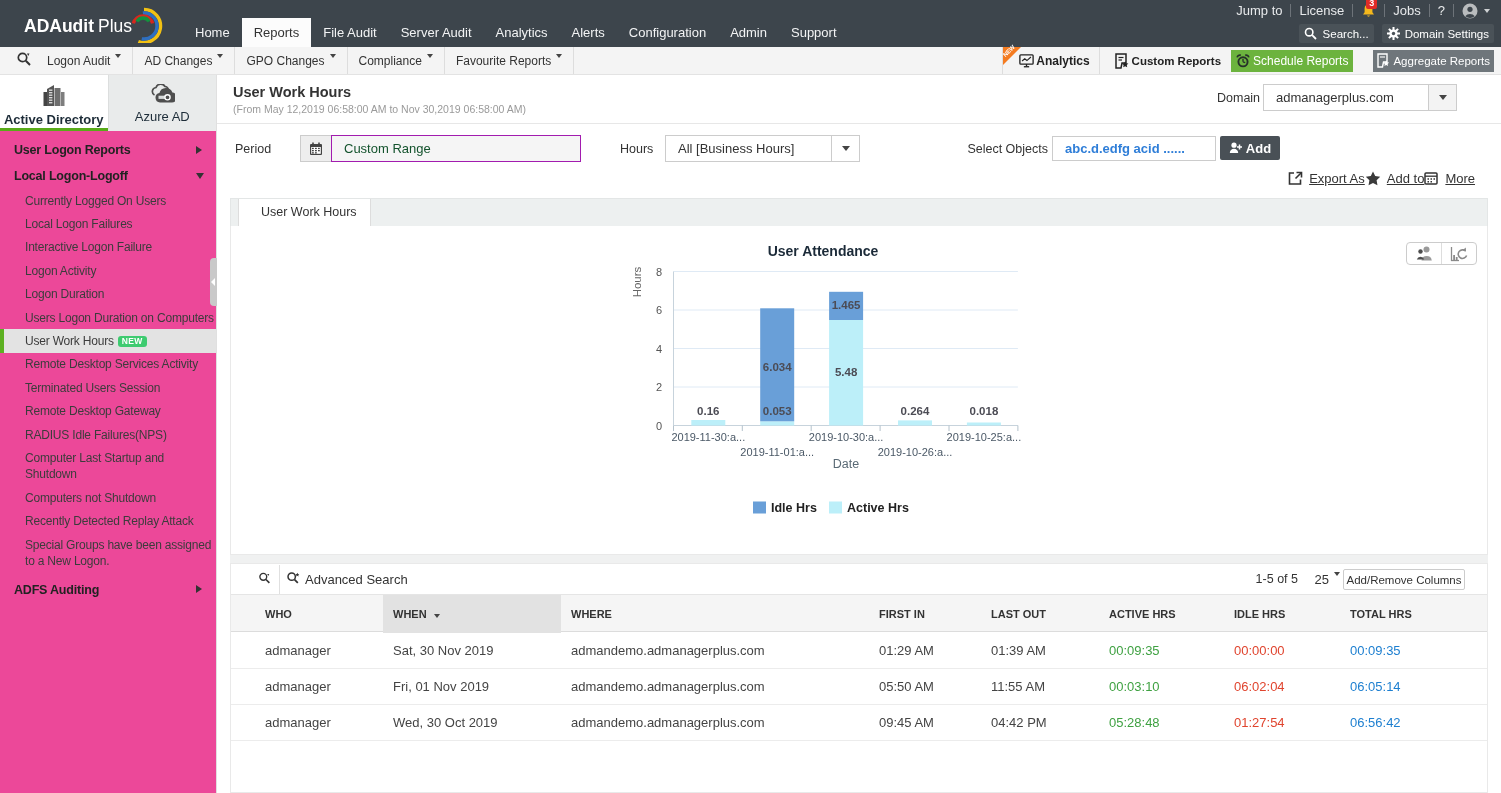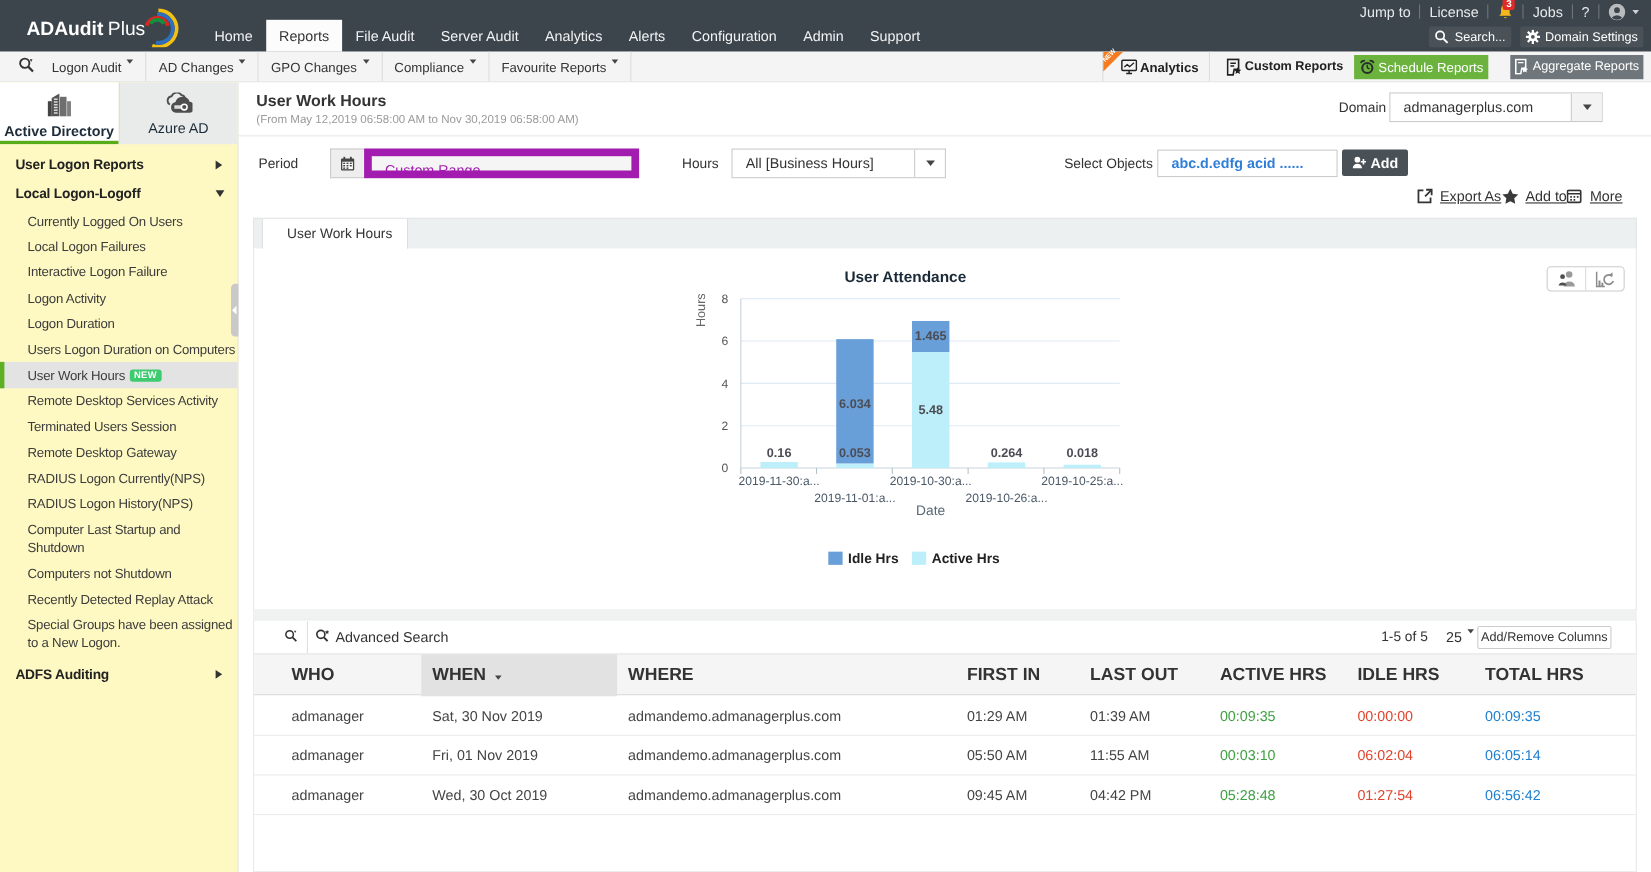--- a/index.html
+++ b/index.html
@@ -29,21 +29,21 @@
 #toolbar .right { position:absolute; right:0; top:0; height:27px; display:flex; align-items:center; }
 #tb-analytics { position:relative; display:flex; align-items:center; gap:2px; padding:0 9px 0 16px; height:27px; font-weight:bold; font-size:12px; color:#222; }
 .ribbon { position:absolute; left:0; top:0; width:0; height:0; border-top:18px solid #f47b20; border-right:18px solid transparent; }
 .ribbon span { position:absolute; left:-1px; top:-17px; transform:rotate(-45deg); font-size:6px; color:#fff; font-weight:bold; }
 #tb-custom { display:flex; align-items:center; gap:3px; padding:0 10px 0 15px; font-weight:bold; font-size:11.5px; color:#222; }
 .tbtn { height:22px; display:flex; align-items:center; gap:3px; color:#fff; font-size:12px; padding:0 5px; }
 .tbtn.green { background:#6cb33e; }
 .tbtn.gray { background:#6f767b; margin-left:20px; margin-right:7px; font-size:11.5px; padding:0 4px; }
 
 
-#sidebar { position:absolute; left:0; top:75px; width:217px; height:718px; background:#fef9c3; border-right:1px solid #e0e0e0; }
+#sidebar { position:absolute; left:0; top:75px; width:217px; height:718px; background:#ec4899; border-right:1px solid #e0e0e0; }
 #sbtabs { display:flex; height:56px; }
 #sbtabs .t { flex:1; text-align:center; font-size:13px; color:#1d2c38; padding-top:9px; }
 #sbtabs .t .lbl { display:block; margin-top:3px; }
 #sbtabs .ad { background:#fff; border-bottom:3px solid #58ab19; font-weight:bold; color:#1d2c38; }
 #sbtabs .az { background:#e9ebeb; border-bottom:3px solid #e9ebeb; border-left:1px solid #dcdede; }
 #menu { font-size:12px; letter-spacing:-0.2px; color:#3c3c3c; margin-top:6px; }
 .mhead { font-weight:bold; font-size:12.5px; color:#222; padding:5px 14px; line-height:16px; position:relative; }
 .arr-r { position:absolute; right:14px; top:8.5px; width:0; height:0; border-top:4.5px solid transparent; border-bottom:4.5px solid transparent; border-left:6px solid #333; }
 .arr-d { position:absolute; right:12px; top:10px; width:0; height:0; border-left:4.5px solid transparent; border-right:4.5px solid transparent; border-top:6px solid #333; }
 .mi { padding:3.5px 2px 3.5px 25px; line-height:16.4px; }
@@ -54,21 +54,21 @@
 
 
 #main { position:absolute; left:217px; top:75px; width:1284px; height:718px; background:#fff; }
 h1 { font-size:14.5px; color:#333; position:absolute; left:16px; top:9px; font-weight:bold; }
 #subtitle { position:absolute; left:16px; top:28px; font-size:10.5px; color:#9a9a9a; }
 #div1 { position:absolute; left:0; top:48px; width:1284px; height:1px; background:#e7e7e7; }
 .flabel { font-size:12.5px; color:#333; }
 
 
 #period-ic { position:absolute; left:83px; top:60px; width:31px; height:27px; background:#eee; border:1px solid #ccc; border-right:none; display:flex; align-items:center; justify-content:center; }
-#period-in { position:absolute; left:114px; top:60px; width:250px; height:27px; background:#f5f5f5; border:7px solid #a21caf; font-size:13px; color:#a21caf; line-height:25px; padding-left:12px; }
+#period-in { position:absolute; left:114px; top:60px; width:250px; height:27px; background:#f5f5f5; border:1px solid #a21caf; font-size:13px; color:#14532d; line-height:25px; padding-left:12px; }
 #hours-sel { position:absolute; left:448px; top:60px; width:195px; height:27px; background:#fff; border:1px solid #ccc; font-size:13px; color:#333; line-height:25px; padding-left:12px; }
 #hours-car { position:absolute; right:0; top:0; width:28px; height:25px; border-left:1px solid #ccc; display:flex; align-items:center; justify-content:center; }
 #domain-sel { position:absolute; left:1046px; top:9px; width:194px; height:27px; background:#fff; border:1px solid #ccc; font-size:13px; color:#333; line-height:25px; padding-left:12px; }
 #selobj-in { position:absolute; left:835px; top:61px; width:164px; height:25px; background:#fff; border:1px solid #ccc; font-size:13px; font-weight:bold; color:#2f7ed8; line-height:23px; padding-left:12px; }
 #addbtn { position:absolute; left:1003px; top:61px; width:60px; height:24px; background:#495056; color:#fff; font-size:13px; font-weight:bold; display:flex; align-items:center; justify-content:center; gap:4px; border-radius:2px; }
 #exportrow { position:absolute; right:26px; top:96px; display:flex; align-items:center; font-size:13px; color:#333;text-decoration:underline; }
 #exportrow .e { display:flex; align-items:center; gap:6px; }
 
 
 #tabstrip { position:absolute; left:13px; top:123px; width:1258px; height:28px; background:#edf0f0; border:1px solid #e3e6e6; border-bottom:none; }
@@ -76,21 +76,21 @@
 #chartpanel { position:absolute; left:13px; top:151px; width:1258px; height:329px; background:#fff; border:1px solid #e9e9e9; border-top:none; }
 #charticons { position:absolute; left:1189px; top:167px; width:71px; height:23px; border:1px solid #ccc; border-radius:4px; display:flex; }
 #charticons .half { flex:1; display:flex; align-items:center; justify-content:center; }
 #charticons .half:first-child { border-right:1px solid #ddd; }
 
 #gap1 { position:absolute; left:13px; top:480px; width:1258px; height:8px; background:#f0f1f1; }
 #tablepanel { position:absolute; left:13px; top:488px; width:1258px; height:230px; background:#fff; border:1px solid #e9e9e9; }
 
 
 #tbar { position:absolute; left:0; top:0; width:1256px; height:30px; display:flex; align-items:center; font-size:13px; color:#333; }
-#theader { position:absolute; left:0; top:30px; width:1256px; height:38px; background:#f5f5f5; border-top:1px solid #e5e5e5; border-bottom:1px solid #dcdcdc; font-size:16px; font-weight:bold; color:#333; }
+#theader { position:absolute; left:0; top:30px; width:1256px; height:38px; background:#f5f5f5; border-top:1px solid #e5e5e5; border-bottom:1px solid #dcdcdc; font-size:11px; font-weight:bold; color:#333; }
 .hc { position:absolute; top:0; height:38px; line-height:38px; }
 #when-cell { position:absolute; left:152px; top:0; width:178px; height:38px; background:#e2e2e2; }
 .trow { position:absolute; width:1256px; height:36px; border-bottom:1px solid #ececec; font-size:13px; color:#444; }
 .tc { position:absolute; top:0; height:36px; line-height:36px; }
 .grn { color:#3fa142; } .red { color:#e0442e; } .blu { color:#1d7fd0; }
 </style>
 </head>
 <body>
 
 <div id="header">
@@ -261,22 +261,21 @@
     <div class="mi">Currently Logged On Users</div>
     <div class="mi">Local Logon Failures</div>
     <div class="mi">Interactive Logon Failure</div>
     <div class="mi">Logon Activity</div>
     <div class="mi">Logon Duration</div>
     <div class="mi">Users Logon Duration on Computers</div>
     <div class="mi sel">User Work Hours<span class="newbadge">NEW</span></div>
     <div class="mi">Remote Desktop Services Activity</div>
     <div class="mi">Terminated Users Session</div>
     <div class="mi">Remote Desktop Gateway</div>
-    <div class="mi">RADIUS Logon Currently(NPS)</div>
-    <div class="mi">RADIUS Logon History(NPS)</div>
+    <div class="mi">RADIUS Idle Failures(NPS)</div>
     <div class="mi">Computer Last Startup and Shutdown</div>
     <div class="mi">Computers not Shutdown</div>
     <div class="mi">Recently Detected Replay Attack</div>
     <div class="mi">Special Groups have been assigned to a New Logon.</div>
     <div class="mhead" style="margin-top:4px">ADFS Auditing<span class="arr-r"></span></div>
   </div>
   <div id="sbhandle"></div>
 </div>
 
 <div id="main">

